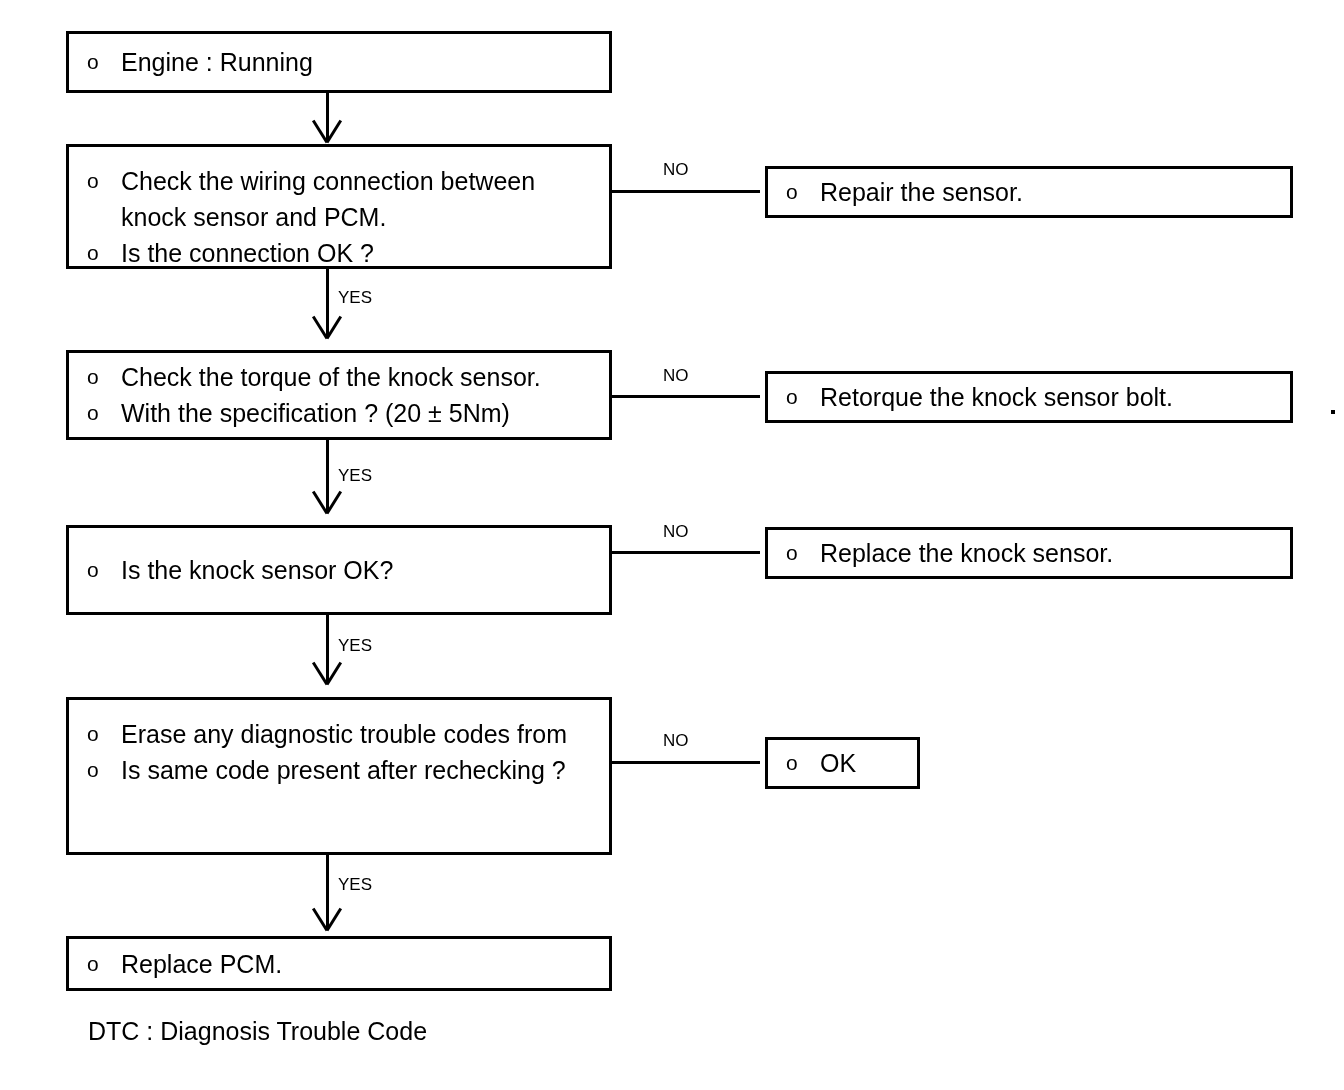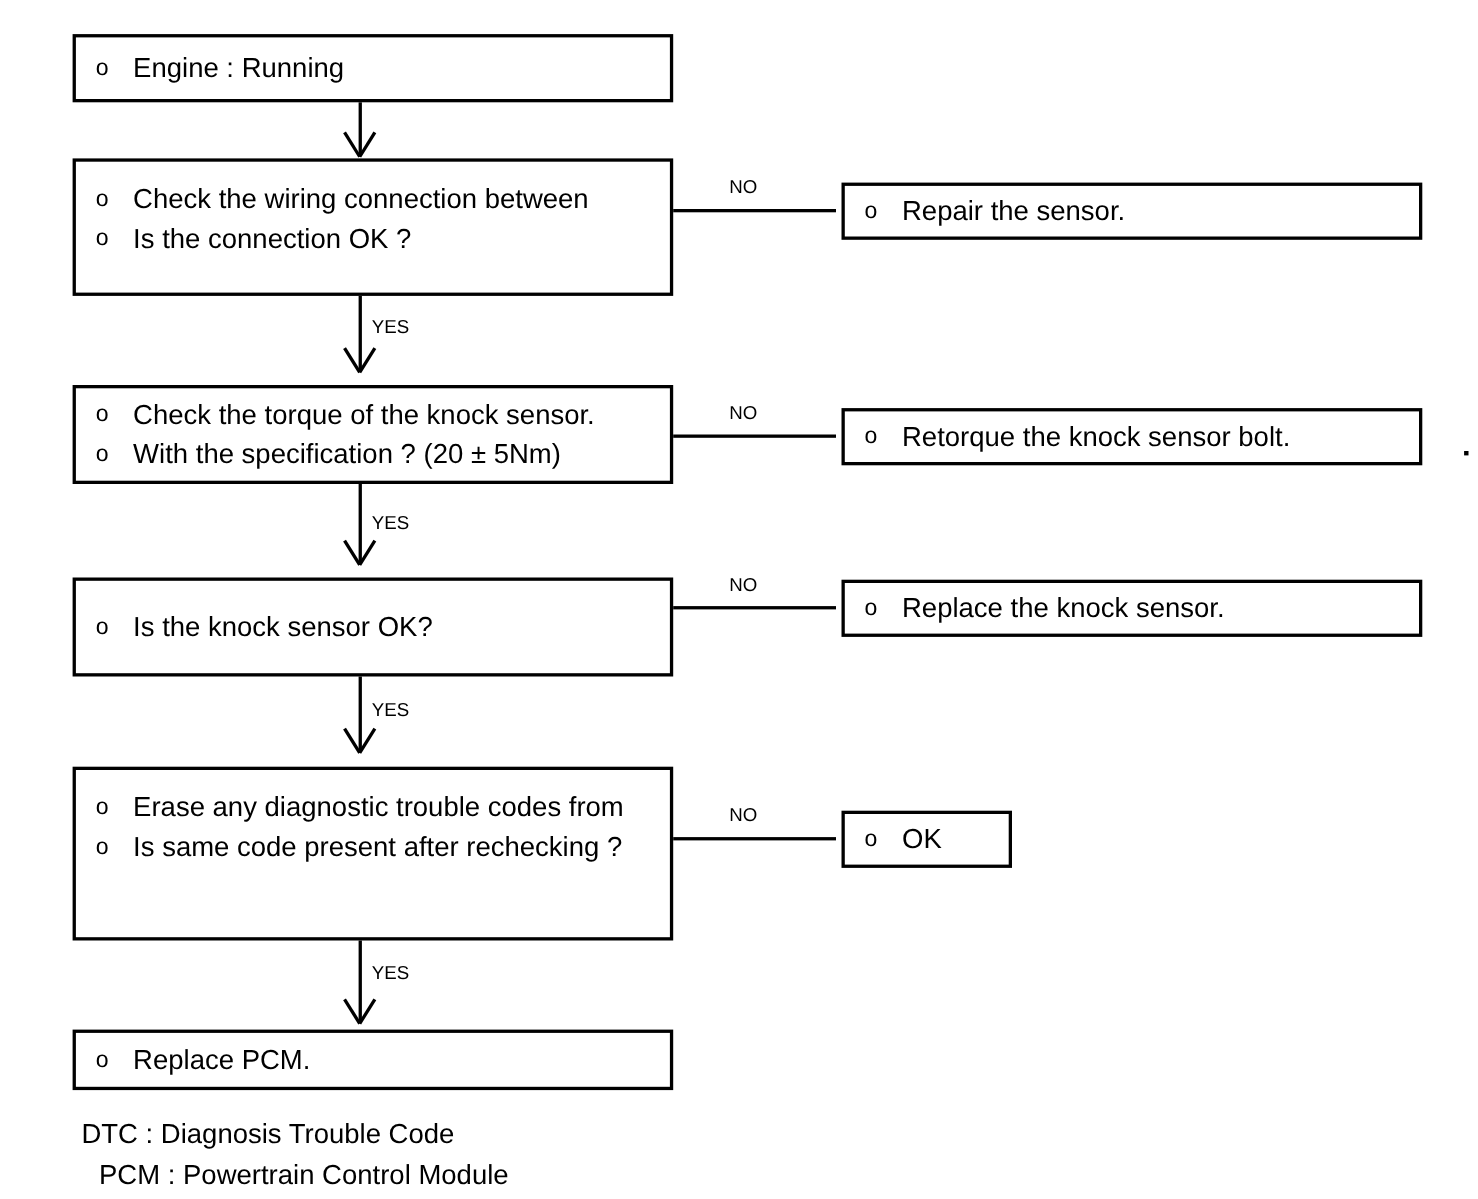--- a/index.html
+++ b/index.html
@@ -150,20 +150,24 @@
   <div class="vline" style="left:326px; top:93px; height:48px;"></div>
   <div class="arrow-down" style="left:327px; top:141px;"></div>
 
   <div class="node topalign" style="left:66px; top:144px; width:546px; height:125px;">
     <div class="lines">
       <div class="line">
         <span class="bullet">o</span>
         <span class="ltext">Check the wiring connection between</span>
       </div>
       <div class="line">
+        <span class="bullet empty">o</span>
+        <span class="ltext">knock sensor and PCM.</span>
+      </div>
+      <div class="line">
         <span class="bullet">o</span>
         <span class="ltext">Is the connection OK ?</span>
       </div>
     </div>
   </div>
 
   <div class="hline" style="left:612px; top:190px; width:148px;"></div>
   <div class="arrow-right" style="left:764px; top:191px;"></div>
   <div class="edge-label" style="left:663px; top:156px;">NO</div>
 
@@ -268,18 +272,17 @@
 
   <div class="node" style="left:66px; top:936px; width:546px; height:55px;">
     <div class="lines">
       <div class="line">
         <span class="bullet">o</span>
         <span class="ltext">Replace PCM.</span>
       </div>
     </div>
   </div>
 
-  <div class="legend" style="left:74px; top:1013px;">DTC : Diagnosis Trouble Code</div>
-  <div class="legend" style="left:90px; top:1050px;">PCM : Powertrain Control Module</div>
+  <div class="legend" style="left:88px; top:1013px;">DTC : Diagnosis Trouble Code</div>
 
   <div class="speck" style="left:1331px; top:410px;"></div>
 
 </div>
 
 </body></html>

